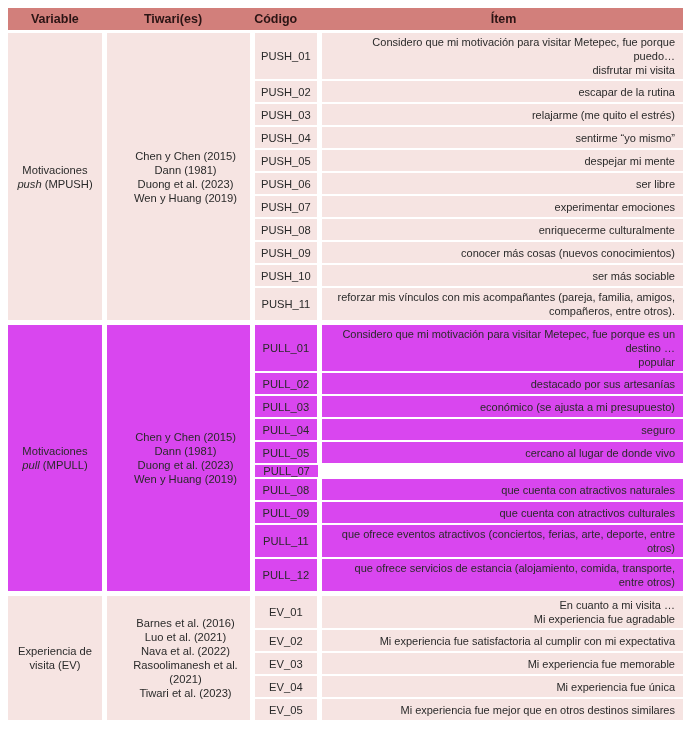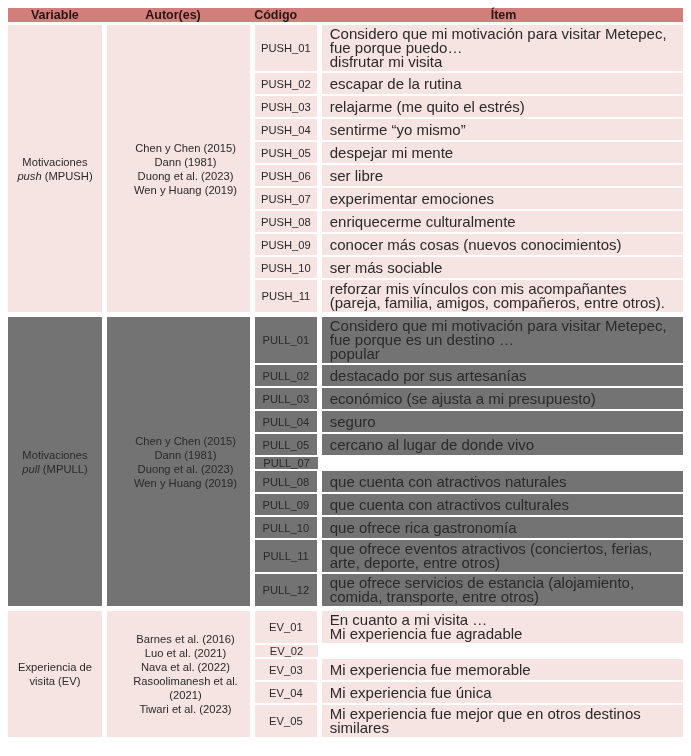--- a/index.html
+++ b/index.html
@@ -1,38 +1,38 @@
 <!DOCTYPE html>
 <html><head>
 <meta charset="utf-8">
 <style>
   html, body { margin: 0; padding: 0; background: #ffffff; }
   body { width: 691px; height: 756px; overflow: hidden; font-family: "Liberation Sans", sans-serif; }
   .tbl { position: absolute; left: 8px; top: 8px; width: 675px; }
-  .hdr { display: flex; gap: 0; height: 14px; margin-bottom: 3px; }
+  .hdr { display: flex; gap: 0; height: 22px; margin-bottom: 3px; }
   .hdr div { background: #d27f7b; color: #2b1414; font-weight: bold; font-size: 12.5px; display: flex; align-items: center; justify-content: center; }
   .c1 { width: 94px; } .c2 { width: 143px; } .c3 { width: 63px; } .c4 { width: 360px; padding-left: 17px; }
   .section { display: flex; gap: 5px; margin-bottom: 5px; }
   .section .var, .section .aut { display: flex; align-items: center; justify-content: center; text-align: center; font-size: 11.2px; color: #2a2a2a; line-height: 14px; }
   .rows { display: flex; flex-direction: column; gap: 2px; width: 428px; }
   .row { display: flex; gap: 5px; }
   .row .code { width: 63px; display: flex; align-items: center; justify-content: center; font-size: 11.2px; color: #2a2a2a; text-align: center; }
-  .row .item { width: 352px; padding: 2px 8px; font-size: 15px; color: #2a2a2a; line-height: 14px; min-height: 17px; display: flex; flex-direction: column; justify-content: center; white-space: pre-line; }
+  .row .item { width: 352px; padding: 2px 8px; font-size: 11px; color: #2a2a2a; line-height: 14px; min-height: 17px; display: flex; flex-direction: column; justify-content: center; white-space: pre-line; text-align: right; }
   .light .var, .light .aut, .light .code, .light .item { background: #f6e4e2; }
-  .dark .var, .dark .aut, .dark .code, .dark .item { background: #737373; }
+  .dark .var, .dark .aut, .dark .code, .dark .item { background: #d946ef; }
   .authors span { display: block; margin-left: 14px; }
   em { }
 </style>
 </head>
 <body>
 
 <div class="tbl">
   <div class="hdr">
     <div class="c1">Variable</div>
-    <div class="c2">Autor(es)</div>
+    <div class="c2">Tiwari(es)</div>
     <div class="c3">Código</div>
     <div class="c4">Ítem</div>
   </div>
   <div id="body">
       <div class="section light">
         <div class="var c1">
           <div><span>Motivaciones</span><br><em>push</em><span> (MPUSH)</span></div>
         </div>
         <div class="aut c2 authors">
           <div>
@@ -129,24 +129,20 @@
           </div>
           <div class="row">
             <div class="code">PULL_08</div>
             <div class="item">que cuenta con atractivos naturales</div>
           </div>
           <div class="row">
             <div class="code">PULL_09</div>
             <div class="item">que cuenta con atractivos culturales</div>
           </div>
           <div class="row">
-            <div class="code">PULL_10</div>
-            <div class="item">que ofrece rica gastronomía</div>
-          </div>
-          <div class="row">
             <div class="code">PULL_11</div>
             <div class="item">que ofrece eventos atractivos (conciertos, ferias, arte, deporte, entre otros)</div>
           </div>
           <div class="row">
             <div class="code">PULL_12</div>
             <div class="item">que ofrece servicios de estancia (alojamiento, comida, transporte, entre otros)</div>
           </div>
         </div>
       </div>
       <div class="section light">
@@ -164,20 +160,21 @@
           </div>
         </div>
         <div class="rows">
           <div class="row">
             <div class="code">EV_01</div>
             <div class="item">En cuanto a mi visita …
 Mi experiencia fue agradable</div>
           </div>
           <div class="row">
             <div class="code">EV_02</div>
+            <div class="item">Mi experiencia fue satisfactoria al cumplir con mi expectativa</div>
           </div>
           <div class="row">
             <div class="code">EV_03</div>
             <div class="item">Mi experiencia fue memorable</div>
           </div>
           <div class="row">
             <div class="code">EV_04</div>
             <div class="item">Mi experiencia fue única</div>
           </div>
           <div class="row">

